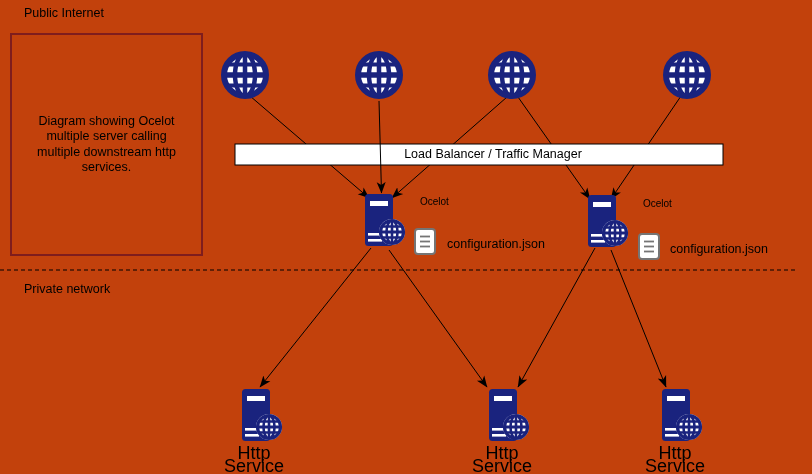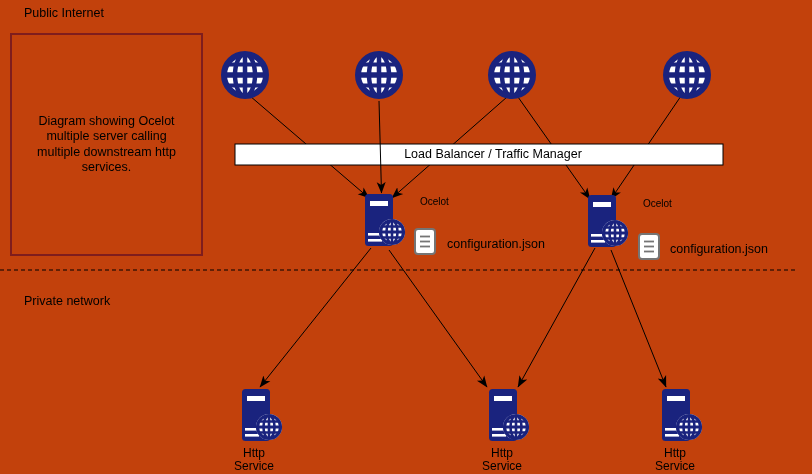--- a/index.html
+++ b/index.html
@@ -10,21 +10,21 @@
   .stage svg{position:absolute;left:0;top:0;}
   .lbl{position:absolute;font-size:12.5px;line-height:14px;white-space:nowrap;}
   .desc-box{
     position:absolute;left:10px;top:33px;width:193px;height:223px;
     border:2px solid #7f1d1d;box-sizing:border-box;
     display:flex;align-items:center;justify-content:center;
     text-align:center;padding:0 13px;font-size:12.5px;line-height:15.5px;
   }
   .lb-label{left:235px;top:144px;width:488px;height:21px;line-height:21px;text-align:center;margin-left:14px;}
   .gw-label{font-size:10px;}
-  .svc{position:absolute;top:447px;width:80px;text-align:center;font-size:12px;line-height:13px;}
+  .svc{position:absolute;top:447px;width:80px;text-align:center;font-size:18px;line-height:13px;}
   .svc span{display:block;}
   .svc1{left:214px;} .svc2{left:462px;} .svc3{left:635px;}
 </style>
 </head>
 <body>
 
 <div class="stage">
 
   <svg width="812" height="474" viewBox="0 0 812 474">
     <defs>
@@ -124,21 +124,21 @@
   </div>
 
   <div class="lbl lb-label">Load Balancer / Traffic Manager</div>
 
   <div class="lbl gw-label" style="left:420px;top:195px">Ocelot</div>
   <div class="lbl gw-label" style="left:643px;top:197px">Ocelot</div>
 
   <div class="lbl" style="left:447px;top:237px">configuration.json</div>
   <div class="lbl" style="left:670px;top:242px">configuration.json</div>
 
-  <div class="lbl" style="left:24px;top:294px">Private network</div>
+  <div class="lbl" style="left:24px;top:282px">Private network</div>
 
   <div class="svc svc1">
     <span>Http</span>
     <span>Service</span>
   </div>
   <div class="svc svc2">
     <span>Http</span>
     <span>Service</span>
   </div>
   <div class="svc svc3">

